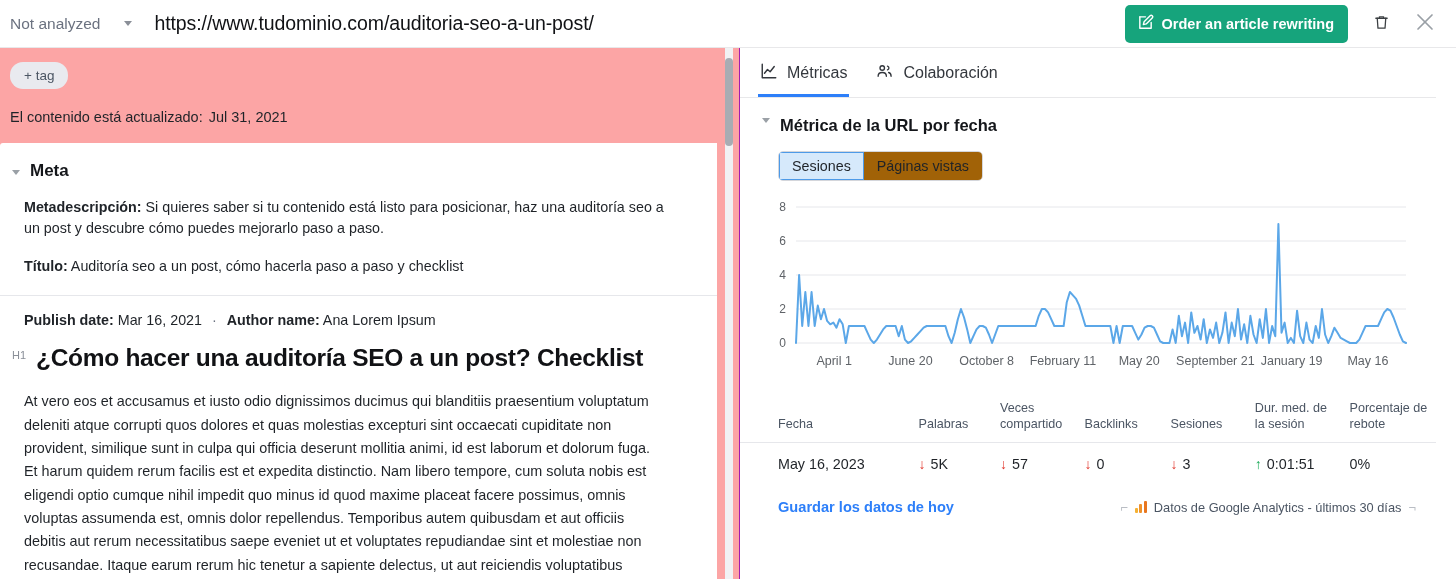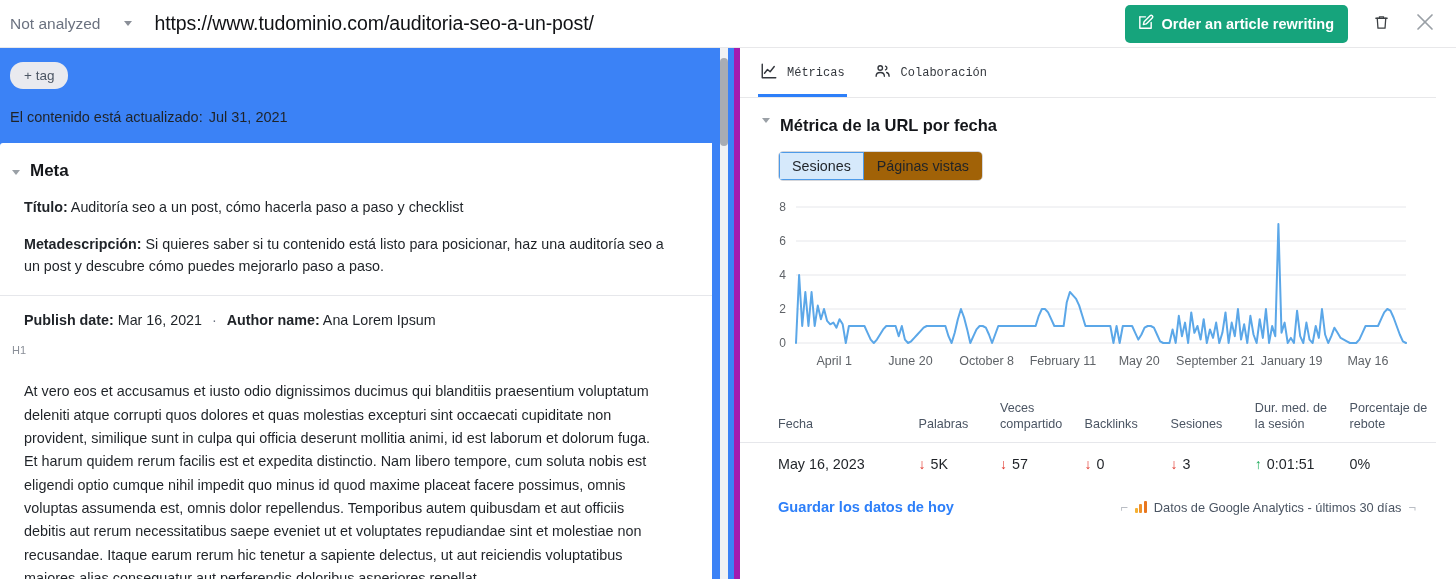--- a/index.html
+++ b/index.html
@@ -54,24 +54,24 @@
   }
   .trash-btn { margin-left: 16px; }
   .close-btn { margin-left: 10px; }
 
   
   .body-wrap { display: flex; height: 531px; width: 100%; }
 
   
   .left-pane {
     width: 740px; height: 531px;
-    background: #3b82f6;
+    background: #fca5a5;
     position: relative;
     overflow: hidden;
-    border-right: 6px solid #a21caf;
+    border-right: 1px solid #a21caf;
   }
   .left-inner { padding: 0 22px 0 0; }
   .tag-row { padding: 14px 0 0 10px; }
   .tag-chip {
     display: inline-block;
     background: #e9eaef; color: #4b5563;
     font-size: 13.5px;
     border-radius: 13px;
     padding: 6px 14px;
     cursor: pointer;
@@ -154,25 +154,24 @@
     padding: 0;
     position: relative;
   }
   .tabs {
     display: flex; align-items: center; gap: 24px;
     padding: 12px 0 0 18px;
     border-bottom: 1px solid #e8e8ea;
   }
   .tab {
     display: flex; align-items: center; gap: 9px;
-    font-size: 12px; color: #33373d;
+    font-size: 16px; color: #33373d;
     padding: 2px 2px 10px 2px;
     cursor: pointer;
     border-bottom: 3px solid transparent;
-    font-family: Liberation Mono, monospace;
   }
   .tab.active { border-bottom-color: #2d7ff9; }
 
   .sec2-head {
     display: flex; align-items: flex-start; gap: 10px;
     padding: 18px 0 0 22px; cursor: pointer;
   }
   .sec2-title { font-size: 16.5px; font-weight: bold; color: #14161a; }
 
   .toggle-group {
@@ -294,42 +293,43 @@
       <div class="updated-row">
         <span>El contenido está actualizado:</span><span class="val">Jul 31, 2021</span>
       </div>
 
       <div class="card">
         <div class="sec-head">
           <span class="chev-sm"></span>
           <span class="sec-title">Meta</span>
         </div>
         <div class="meta-line">
+          <b>Metadescripción:</b>
+          <span>Si quieres saber si tu contenido está listo para posicionar, haz una auditoría seo a un post y descubre cómo puedes mejorarlo paso a paso.</span>
+        </div>
+        <div class="meta-line">
           <b>Título:</b>
           <span>Auditoría seo a un post, cómo hacerla paso a paso y checklist</span>
-        </div>
-        <div class="meta-line">
-          <b>Metadescripción:</b>
-          <span>Si quieres saber si tu contenido está listo para posicionar, haz una auditoría seo a un post y descubre cómo puedes mejorarlo paso a paso.</span>
         </div>
       </div>
 
       <div class="divider"></div>
 
       <div class="white-block">
         <div class="pubrow">
           <b>Publish date:</b>
           <span>Mar 16, 2021</span>
           <span class="dot-sep">·</span>
           <b>Author name:</b>
           <span>Ana Lorem Ipsum</span>
         </div>
 
         <div class="h1-row">
           <span class="h1-tag">H1</span>
+          <span class="h1-text">¿Cómo hacer una auditoría SEO a un post? Checklist</span>
         </div>
 
         <div class="body-copy">At vero eos et accusamus et iusto odio dignissimos ducimus qui blanditiis praesentium voluptatum deleniti atque corrupti quos dolores et quas molestias excepturi sint occaecati cupiditate non provident, similique sunt in culpa qui officia deserunt mollitia animi, id est laborum et dolorum fuga. Et harum quidem rerum facilis est et expedita distinctio. Nam libero tempore, cum soluta nobis est eligendi optio cumque nihil impedit quo minus id quod maxime placeat facere possimus, omnis voluptas assumenda est, omnis dolor repellendus. Temporibus autem quibusdam et aut officiis debitis aut rerum necessitatibus saepe eveniet ut et voluptates repudiandae sint et molestiae non recusandae. Itaque earum rerum hic tenetur a sapiente delectus, ut aut reiciendis voluptatibus maiores alias consequatur aut perferendis doloribus asperiores repellat.</div>
       </div>
 
     </div>
     <div class="scroll-track"></div>
     <div class="scroll-thumb"></div>
   </div>
 

